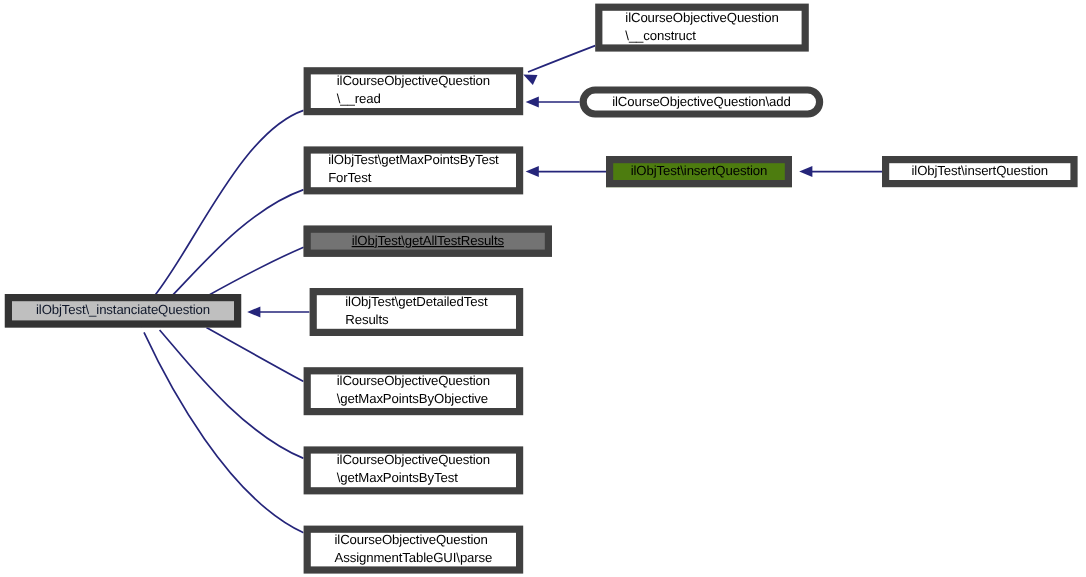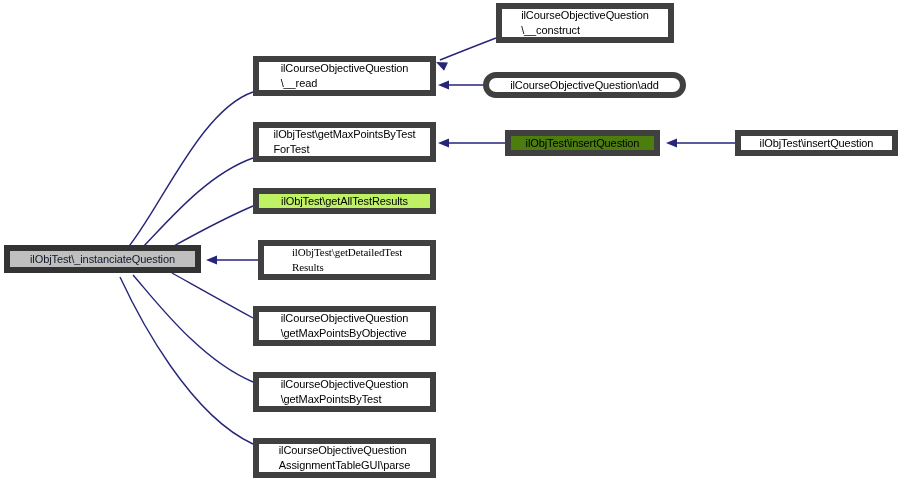--- a/index.html
+++ b/index.html
@@ -71,22 +71,22 @@
       <path d="M505,143 L444,143" fill="none" stroke="#25257a" stroke-width="1.4"></path>
       <polygon points="0,0 -11,-4.6 -11,4.6" fill="#25257a" transform="translate(438,143) rotate(180)"></polygon>
       <path d="M735,143 L672,143" fill="none" stroke="#25257a" stroke-width="1.4"></path>
       <polygon points="0,0 -11,-4.6 -11,4.6" fill="#25257a" transform="translate(666,143) rotate(180)"></polygon>
     </svg>
 <div class="node root" style="left: 4px; top: 245px; width: 197px; height: 28px; background: rgb(191, 191, 191); border-color: rgb(51, 51, 51); color: #0f172a;">ilObjTest\_instanciateQuestion</div>
     <div class="node" style="left: 253px; top: 56px; width: 183px; height: 40px; background: rgb(255, 255, 255); border-color: rgb(64, 64, 64); color: rgb(0, 0, 0);">ilCourseObjectiveQuestion
 \__read</div>
     <div class="node" style="left: 253px; top: 122px; width: 183px; height: 40px; background: rgb(255, 255, 255); border-color: rgb(64, 64, 64); color: rgb(0, 0, 0);">ilObjTest\getMaxPointsByTest
 ForTest</div>
-    <div class="node" style="left: 253px; top: 188px; width: 183px; height: 26px; background: #bef264; border-color: rgb(64, 64, 64); color: rgb(0, 0, 0);">ilObjTest\getAllTestResults</div>
-    <div class="node" style="left: 258px; top: 240px; width: 178px; height: 40px; background: rgb(255, 255, 255); border-color: rgb(64, 64, 64); color: rgb(0, 0, 0); font-family: Liberation Serif, serif;">ilObjTest\getDetailedTest
+    <div class="node" style="left: 253px; top: 188px; width: 207px; height: 26px; background: #737373; border-color: rgb(64, 64, 64); color: rgb(0, 0, 0); text-decoration: underline;">ilObjTest\getAllTestResults</div>
+    <div class="node" style="left: 258px; top: 240px; width: 178px; height: 40px; background: rgb(255, 255, 255); border-color: rgb(64, 64, 64); color: rgb(0, 0, 0);">ilObjTest\getDetailedTest
 Results</div>
     <div class="node" style="left: 253px; top: 306px; width: 183px; height: 40px; background: rgb(255, 255, 255); border-color: rgb(64, 64, 64); color: rgb(0, 0, 0);">ilCourseObjectiveQuestion
 \getMaxPointsByObjective</div>
     <div class="node" style="left: 253px; top: 372px; width: 183px; height: 40px; background: rgb(255, 255, 255); border-color: rgb(64, 64, 64); color: rgb(0, 0, 0);">ilCourseObjectiveQuestion
 \getMaxPointsByTest</div>
     <div class="node" style="left: 253px; top: 438px; width: 183px; height: 40px; background: rgb(255, 255, 255); border-color: rgb(64, 64, 64); color: rgb(0, 0, 0);">ilCourseObjectiveQuestion
 AssignmentTableGUI\parse</div>
     <div class="node" style="left: 496px; top: 3px; width: 178px; height: 40px; background: rgb(255, 255, 255); border-color: rgb(64, 64, 64); color: rgb(0, 0, 0);">ilCourseObjectiveQuestion
 \__construct</div>
     <div class="node" style="left: 483px; top: 72px; width: 203px; height: 26px; background: rgb(255, 255, 255); border-color: rgb(64, 64, 64); color: rgb(0, 0, 0); border-radius: 13px;">ilCourseObjectiveQuestion\add</div>

